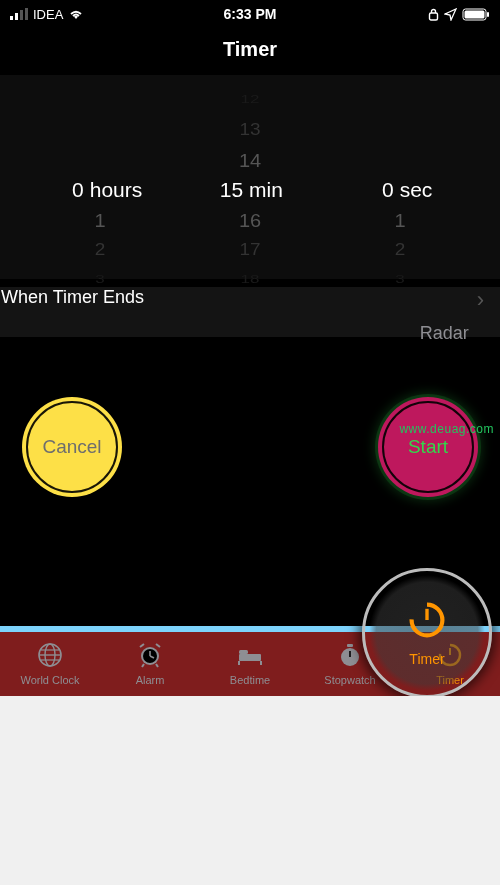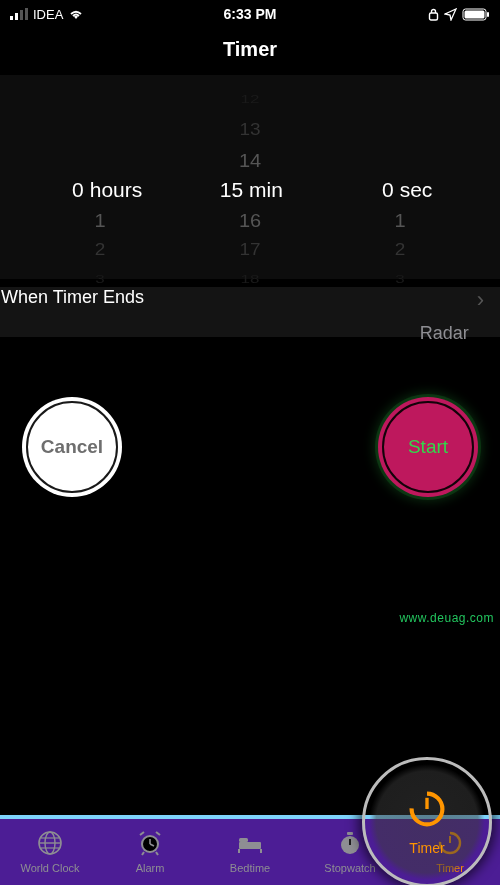--- a/index.html
+++ b/index.html
@@ -1,17 +1,17 @@
 <!DOCTYPE html>
 <html><head>
 <meta charset="utf-8">
 <style>
   * { margin: 0; padding: 0; box-sizing: border-box; -webkit-tap-highlight-color: transparent; }
   body { background: #f0f0f0; font-family: -apple-system, "Helvetica Neue", Helvetica, Arial, sans-serif; display:flex; justify-content:center; }
-  .phone { width: 500px; height: 885px; background: #000; position: relative; overflow: hidden; }
+  .phone { width: 500px; height: 696px; background: #000; position: relative; overflow: hidden; }
 
   
   .status-bar { height: 28px; display:flex; align-items:center; justify-content:space-between; padding: 0 10px; color:#fff; font-size:13px; font-weight:500;}
   .status-bar .left, .status-bar .right { display:flex; align-items:center; gap:5px; }
   .status-bar .center { position:absolute; left:0; right:0; text-align:center; font-size:14px; font-weight:600; }
   .status-bar svg { display:block; }
 
   
   .nav-title { text-align:center; color:#fff; font-size:20px; font-weight:600; padding:10px 0 14px 0; }
 
@@ -30,26 +30,26 @@
   
   .wte-row { margin-top: 8px; background:#141414; height:50px; display:flex; align-items:flex-start; padding:0 16px 0 1px; color:#fff; font-size:18px; }
   .wte-row .spacer { flex:1; }
   .wte-row .val { color:#8e8e93; font-size:18px;margin-top:36px; }
   .wte-row .chev { color:#555; font-size:22px; margin-left:8px; font-weight:300; }
 
   
   .btn-row { display:flex; justify-content:space-between; padding: 60px 22px 0 22px; }
   .round-btn { width:100px; height:100px; border-radius:50%; display:flex; align-items:center; justify-content:center; font-size:19px; position:relative; }
   .round-btn::before { content:""; position:absolute; inset:4px; border-radius:50%; border:2px solid rgba(0,0,0,0.9); }
-  .cancel-btn { background:#ffffff; color:#6e6e6e;font-weight:bold; }
+  .cancel-btn { background:#fde047; color:#6e6e6e; }
   .start-btn { background:#be185d; color:#32d74b; }
   .start-btn.glow { box-shadow: 0 0 0 3px rgba(50,215,75,0.15), 0 0 12px 4px rgba(50,215,75,0.2); }
 
   
-  .tabbar { position:absolute; bottom:0; left:0; right:0; height:70px; border-top:4px solid #7dd3fc; display:flex; background:#4c1d95;}
+  .tabbar { position:absolute; bottom:0; left:0; right:0; height:70px; border-top:6px solid #7dd3fc; display:flex; background:#7f1d1d;}
   .tab { flex:1; display:flex; flex-direction:column; align-items:center; justify-content:center; gap:4px; color:#8e8e93; font-size:11px;}
   .tab svg { width:30px; height:26px; }
   .tab.active { color:#ff9500; }
 
   
   .highlight-circle { position:absolute; right:8px; bottom:-2px; width:130px; height:130px; border-radius:50%; background: radial-gradient(circle at center, rgba(60,60,60,0.55) 0%, rgba(60,60,60,0.5) 58%, rgba(60,60,60,0) 66%); border:3px solid #bcbcbc; display:flex; flex-direction:column; align-items:center; justify-content:center; gap:6px; box-shadow: 0 0 12px 4px rgba(0,0,0,0.6);}
   .highlight-circle .tab-label { color:#ff9500; font-size:14px; }
   
   .watermark { position:absolute; right:6px; bottom:260px; transform: rotate(0deg); color:#22c55e; font-size:12px; letter-spacing:0.5px;}
 </style>

